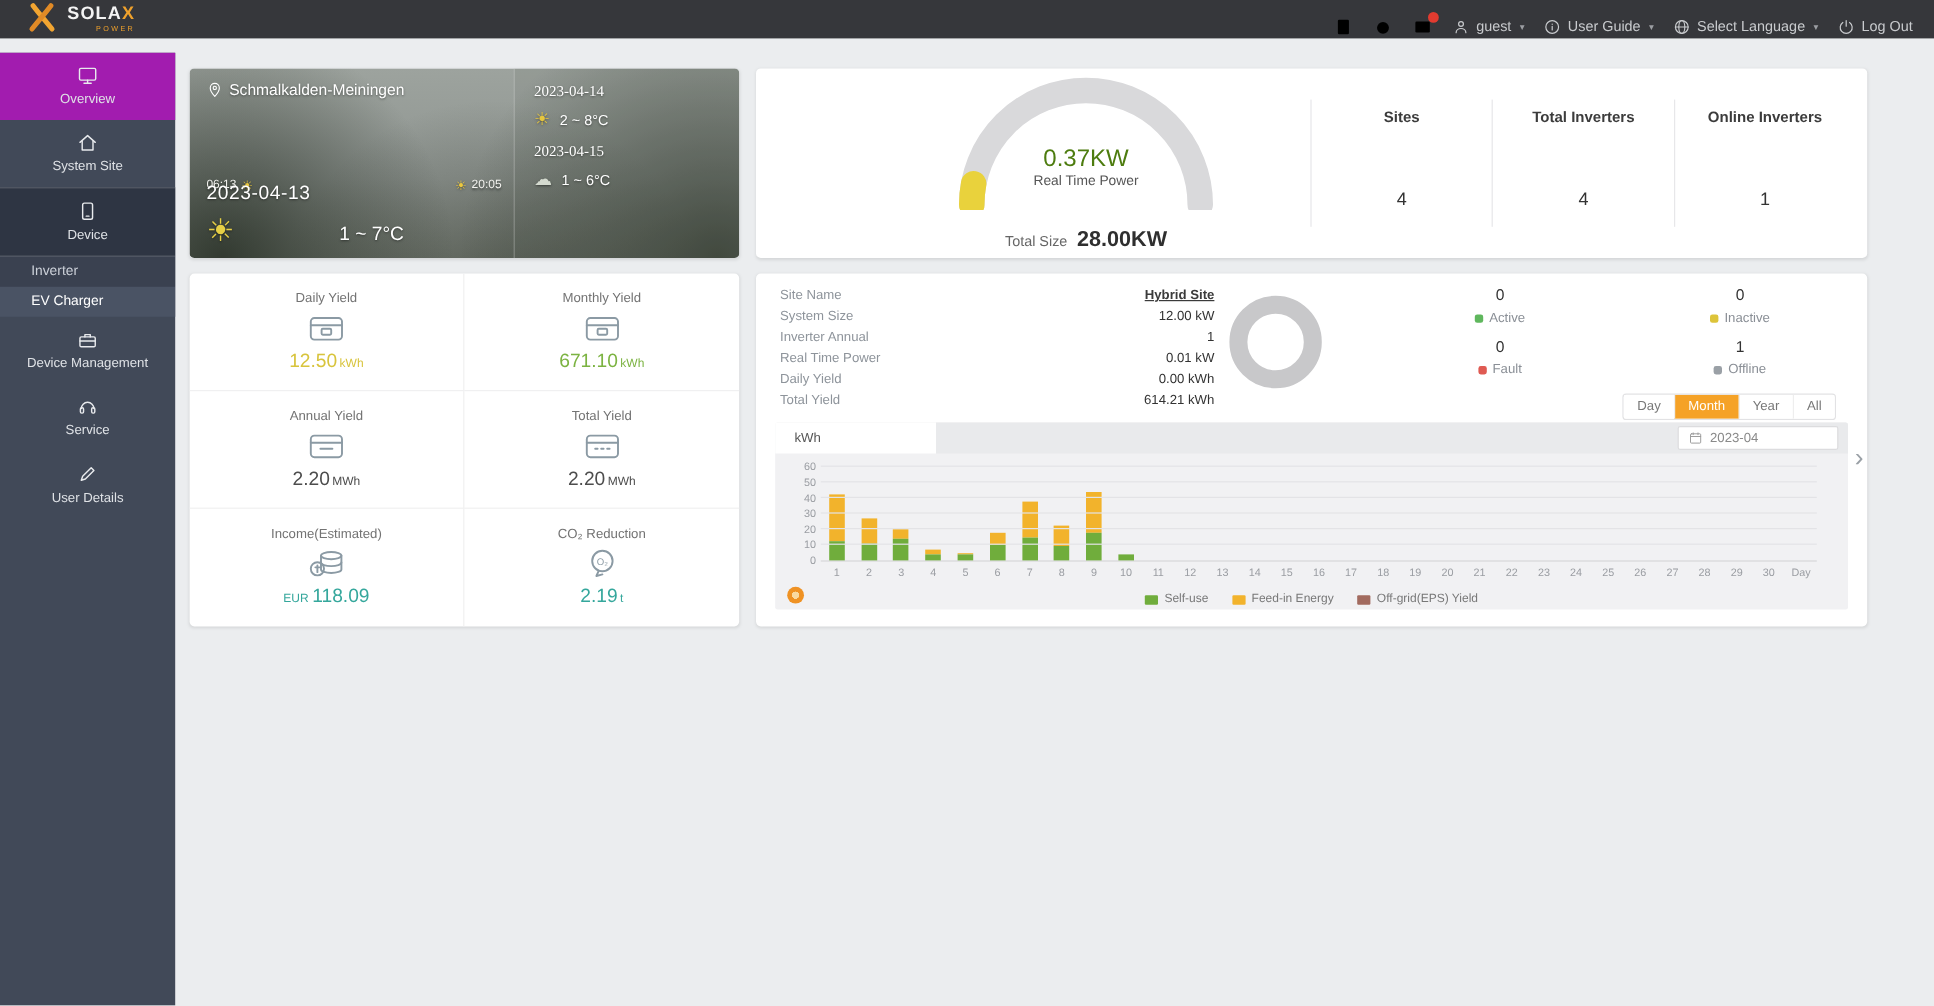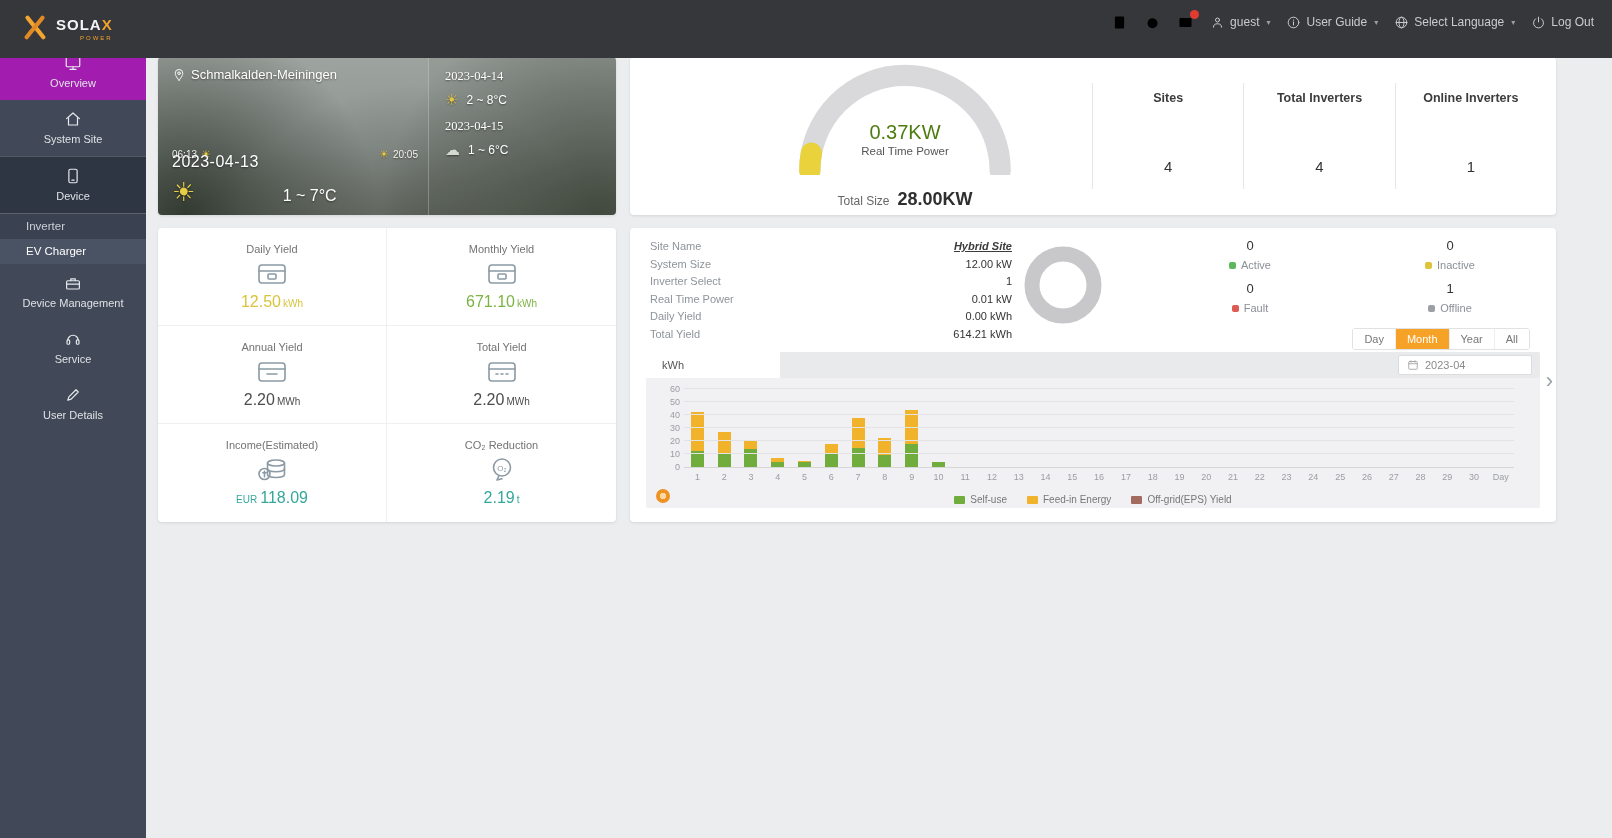--- a/index.html
+++ b/index.html
@@ -2,21 +2,21 @@
 <html><head>
 <meta charset="utf-8">
 <style>
   html,body{margin:0;padding:0;}
   body{
     width:1612px;height:838px;position:relative;overflow:hidden;
     background:#ebedef;font-family:"Liberation Sans",sans-serif;
     -webkit-font-smoothing:antialiased;
   }
   
-  .topbar{position:absolute;left:0;top:0;width:1612px;height:58px;background:#36373b;z-index:30;
+  .topbar{position:absolute;left:0;top:0;width:1612px;height:32px;background:#36373b;z-index:30;
     display:flex;align-items:center;}
   .logo{display:flex;align-items:center;gap:8px;padding-left:22px;}
   .logo-x svg{width:26px;height:26px;}
   .logo-text{line-height:1;}
   .logo-main{font-size:15px;font-weight:bold;letter-spacing:1px;color:#f4f4f4;}
   .logo-main .bx{color:#f0a22c;}
   .logo-sub{font-size:6px;color:#f0a22c;letter-spacing:2px;text-align:right;margin-top:2px;}
   .top-right{position:absolute;right:18px;top:0;height:44px;display:flex;align-items:center;gap:16px;color:#c9cbce;font-size:12px;}
   .tb-icon{position:relative;display:inline-flex;width:17px;height:17px;color:#c9cbce;cursor:pointer;}
   .tb-icon svg{width:17px;height:17px;}
@@ -84,21 +84,21 @@
   .yic,.yic svg{width:36px;height:30px;color:#8b9aa4;}
   .yval{font-size:16px;}
   .yval .unit{font-size:10px;margin-left:2px;}
   .yval .prefix{font-size:10px;margin-right:3px;}
   
   .card.site{left:630px;top:228px;width:926px;height:294px;}
   .site-info{position:absolute;left:20px;top:10px;width:362px;}
   .irow{display:flex;justify-content:space-between;font-size:11px;line-height:17.5px;}
   .ilabel{color:#8e949b;}
   .ival{color:#333;}
-  .ival.link{text-decoration:underline;cursor:pointer;color:#3b3b3b;font-weight:bold;font-style:italic;}
+  .ival.link{text-decoration:underline;cursor:pointer;color:#3b3b3b;font-weight:bold;}
   .donut{position:absolute;left:388px;top:12px;}
   .status-grid{position:absolute;left:520px;top:10px;width:400px;display:grid;grid-template-columns:1fr 1fr;row-gap:10px;}
   .scell{text-align:center;}
   .scount{font-size:13px;color:#333;margin-bottom:6px;}
   .slabel{font-size:11px;color:#8a8f96;display:flex;align-items:center;justify-content:center;gap:5px;}
   .sdot{width:7px;height:7px;border-radius:2px;display:inline-block;}
   .periods{position:absolute;right:26px;top:100px;display:flex;border:1px solid #e2e2e4;border-radius:3px;overflow:hidden;}
   .pbtn{font-size:11px;color:#777;background:#fff;padding:4px 11px;cursor:pointer;border-left:1px solid #eee;}
   .pbtn:first-child{border-left:0;}
   .pbtn.active{background:#f5a227;color:#fff;}
@@ -413,21 +413,21 @@
     <div class="site-info" id="site-info">
         <div class="irow">
           <span class="ilabel">Site Name</span>
           <span class="ival link">Hybrid Site</span>
         </div>
         <div class="irow">
           <span class="ilabel">System Size</span>
           <span class="ival">12.00 kW</span>
         </div>
         <div class="irow">
-          <span class="ilabel">Inverter Select</span>
+          <span class="ilabel">Inverter Annual</span>
           <span class="ival">1</span>
         </div>
         <div class="irow">
           <span class="ilabel">Real Time Power</span>
           <span class="ival">0.01 kW</span>
         </div>
         <div class="irow">
           <span class="ilabel">Daily Yield</span>
           <span class="ival">0.00 kWh</span>
         </div>

